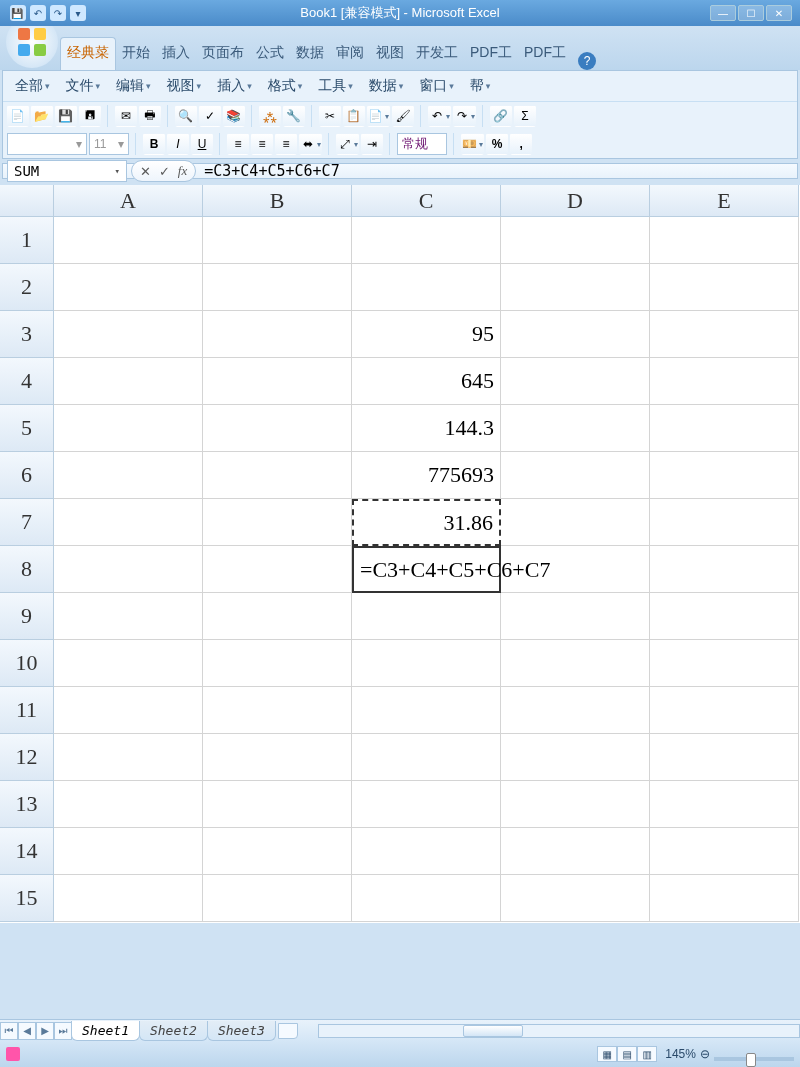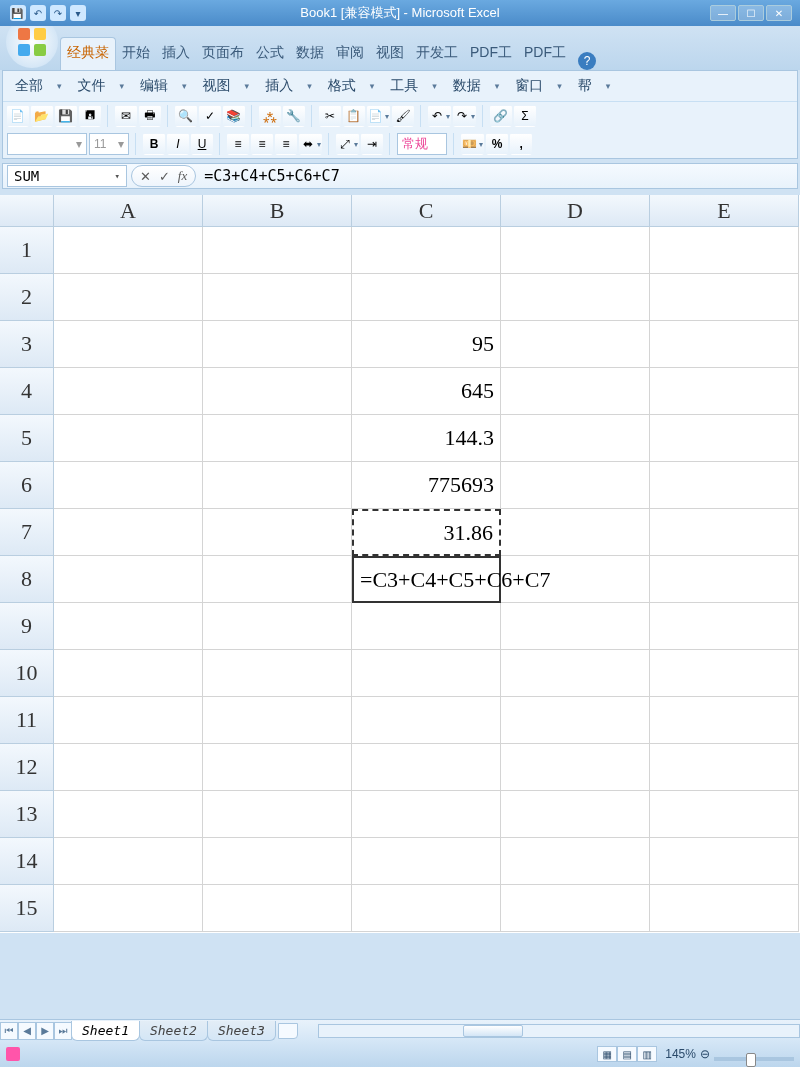--- a/index.html
+++ b/index.html
@@ -30,32 +30,32 @@
 
 .top-row { display:flex; align-items:flex-end; background:linear-gradient(to bottom,#cfe2f3,#bcd6ed); height:44px; padding-left:4px;}
 .office-btn { width:56px; height:56px; margin-top:-20px; }
 .tabs { display:flex; gap:0; margin-left:0; align-items:flex-end;}
 .tab { padding:6px 6px 8px; font-size:14px; color:#3a5a7a; cursor:pointer; white-space:nowrap; }
 .tab.active { background:#e8f2fb; border:1px solid #a9c6e0; border-bottom:none; border-radius:4px 4px 0 0; color:#c86400; font-weight:500;}
 .help-ico { width:18px;height:18px;border-radius:50%;background:#3a7dc0;color:#fff;display:flex;align-items:center;justify-content:center;margin-left:6px;font-size:12px;}
 
 .ribbon { background:#e8f2fb; border:1px solid #a9c6e0; margin:0 2px; }
 .menu-row { display:flex; border-bottom:1px solid #c7dff3; padding:2px 4px;}
-.menu-item { padding:4px 8px; font-size:14px; color:#2a4a6a; display:flex; align-items:center; gap:14px;}
+.menu-item { padding:4px 8px; font-size:14px; color:#2a4a6a; display:flex; align-items:center; gap:2px;}
 .menu-item .dd { font-size:9px; color:#5a7a9a;}
 
 .toolbar { display:flex; gap:2px; padding:3px 4px; flex-wrap:wrap;}
 .tb-sep { width:2px; height:22px; border-left:1px solid #c7dff3; margin:0 4px;}
 .tb-btn { min-width:22px; height:22px; border:1px solid transparent; border-radius:3px; display:flex; align-items:center; justify-content:center; background:linear-gradient(#fff,#e8f2fb); cursor:pointer;}
 .tb-btn .dd { font-size:8px; margin-left:1px; color:#5a7a9a;}
 .tb-ico { width:16px; height:16px; display:flex;align-items:center;justify-content:center;font-size:12px;}
 .font-box, .size-box, .numfmt-box { height:22px; border:1px solid #a9c6e0; background:#fff; display:flex;align-items:center; padding:0 4px; color:#999;}
-.font-box{width:80px;} .size-box{width:40px;} .numfmt-box{width:50px;font-size:13px;color:#ec4899;}
-
-.formula-bar { display:flex; align-items:center; background:linear-gradient(#f5faff,#e8f2fb); border:1px solid #a9c6e0; margin:4px 2px 0; height:26px;}
+.font-box{width:80px;} .size-box{width:40px;} .numfmt-box{width:50px;font-size:13px;color:#701a75;}
+
+.formula-bar { display:flex; align-items:center; background:linear-gradient(#f5faff,#e8f2fb); border:1px solid #a9c6e0; margin:4px 2px 0; height:16px;}
 .name-box { width:120px; height:22px; margin:0 4px; border:1px solid #a9c6e0; background:#fff; display:flex;align-items:center; padding:0 6px; font-family:"SimSun",monospace; font-size:14px;}
 .name-box .dd{margin-left:auto;font-size:9px;color:#555;}
 .fb-btns { display:flex; background:linear-gradient(#fff,#eef5fc); border:1px solid #a9c6e0; border-radius:12px; height:22px; align-items:center; padding:0 8px; gap:8px;}
 .fb-btns span{font-size:13px;color:#5a5a5a;cursor:pointer;}
 .fx { font-style:italic; font-family:serif;}
 .formula-input { flex:1; padding:0 8px; font-family:"SimSun",monospace; font-size:15px;}
 
 .sheet-area { background:#fff; margin:6px 0 0 0; position:relative; height:738px; overflow:hidden;}
 .grid { display:grid; grid-template-columns: 54px repeat(5, 149px); }
 .hdr { background:linear-gradient(#f3f8fd,#dde9f5); border-right:1px solid #b9cee0; border-bottom:1px solid #b9cee0; height:32px; display:flex;align-items:center;justify-content:center; font-family:"SimSun",serif; font-size:22px; color:#333;}

